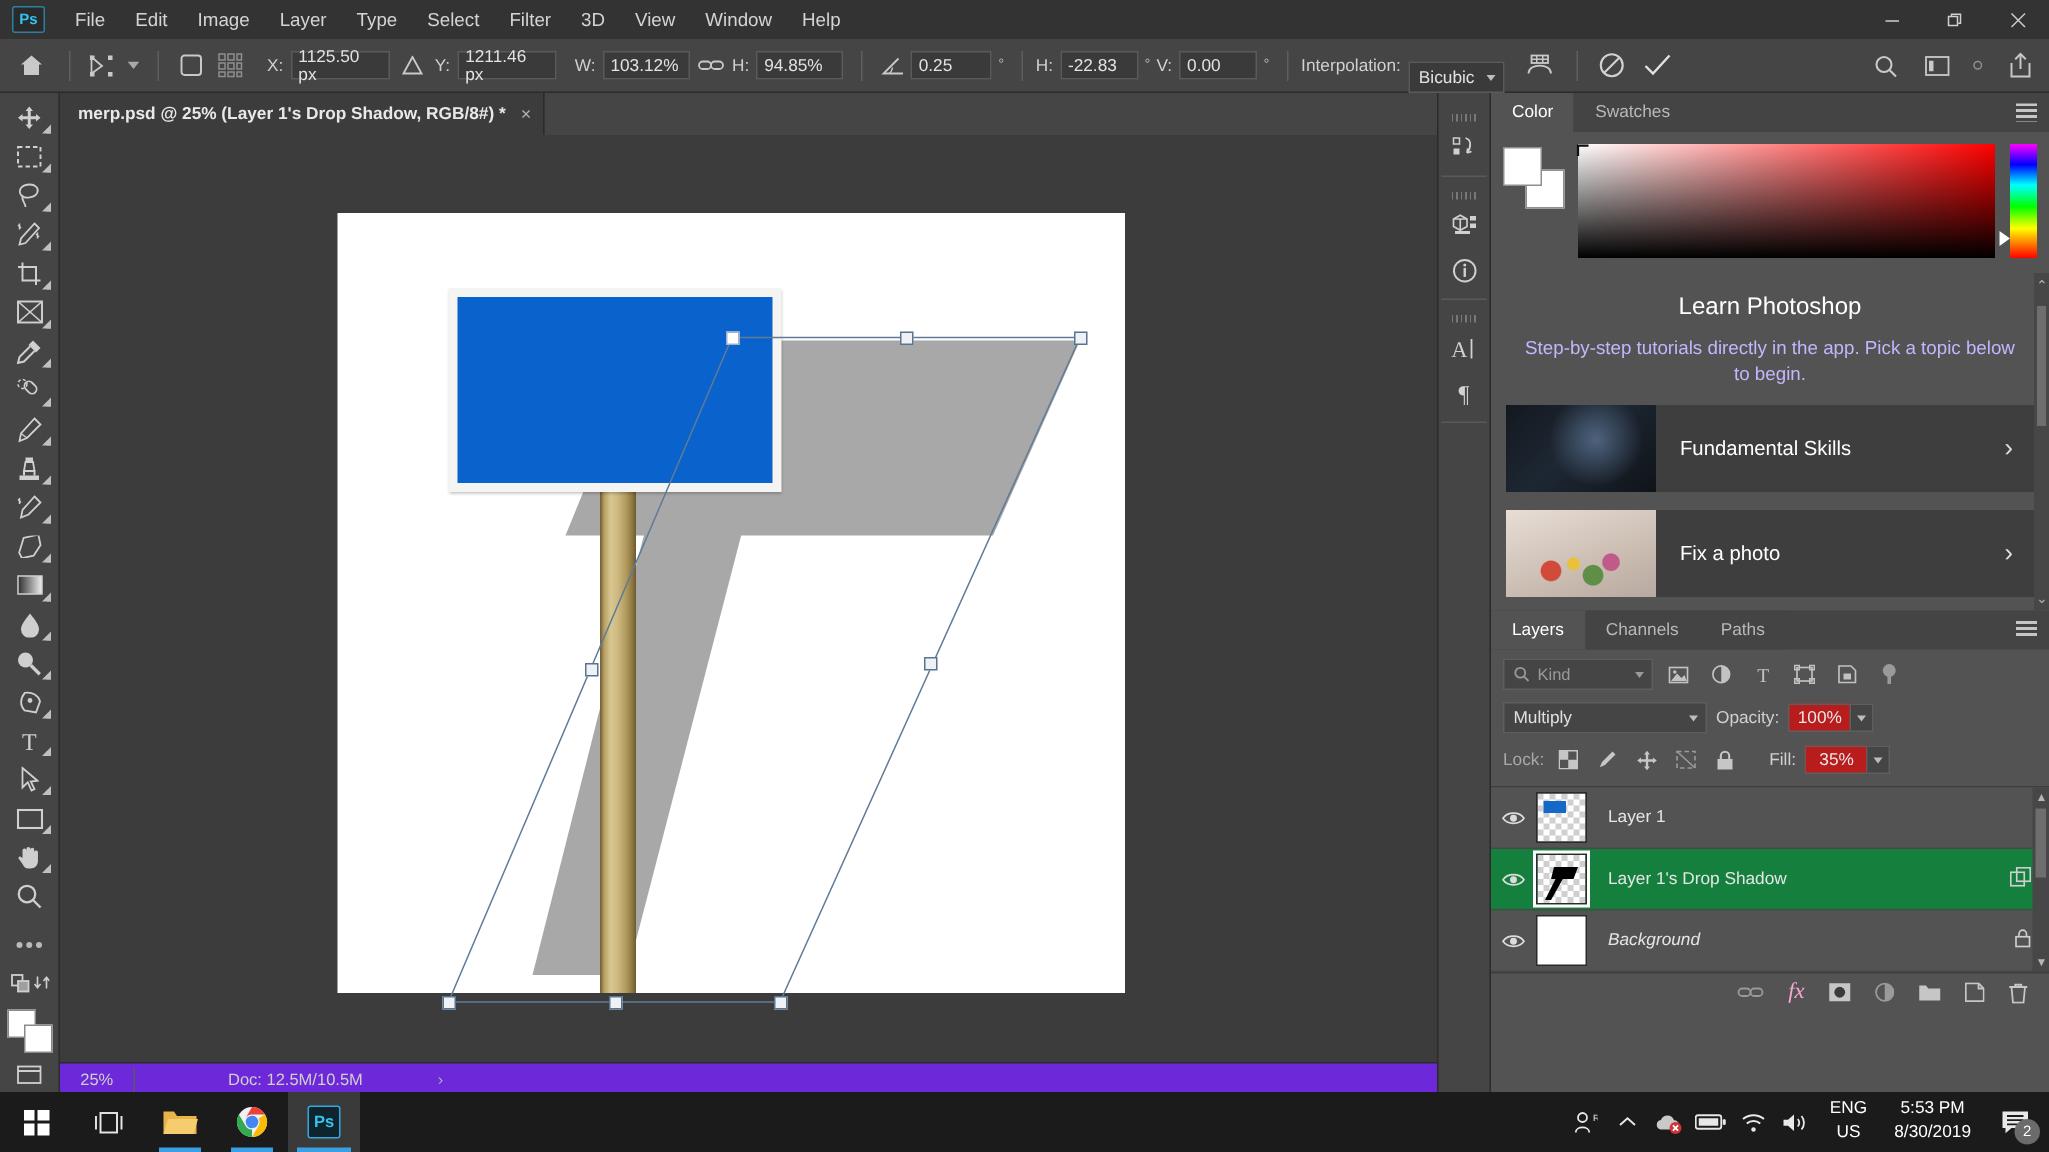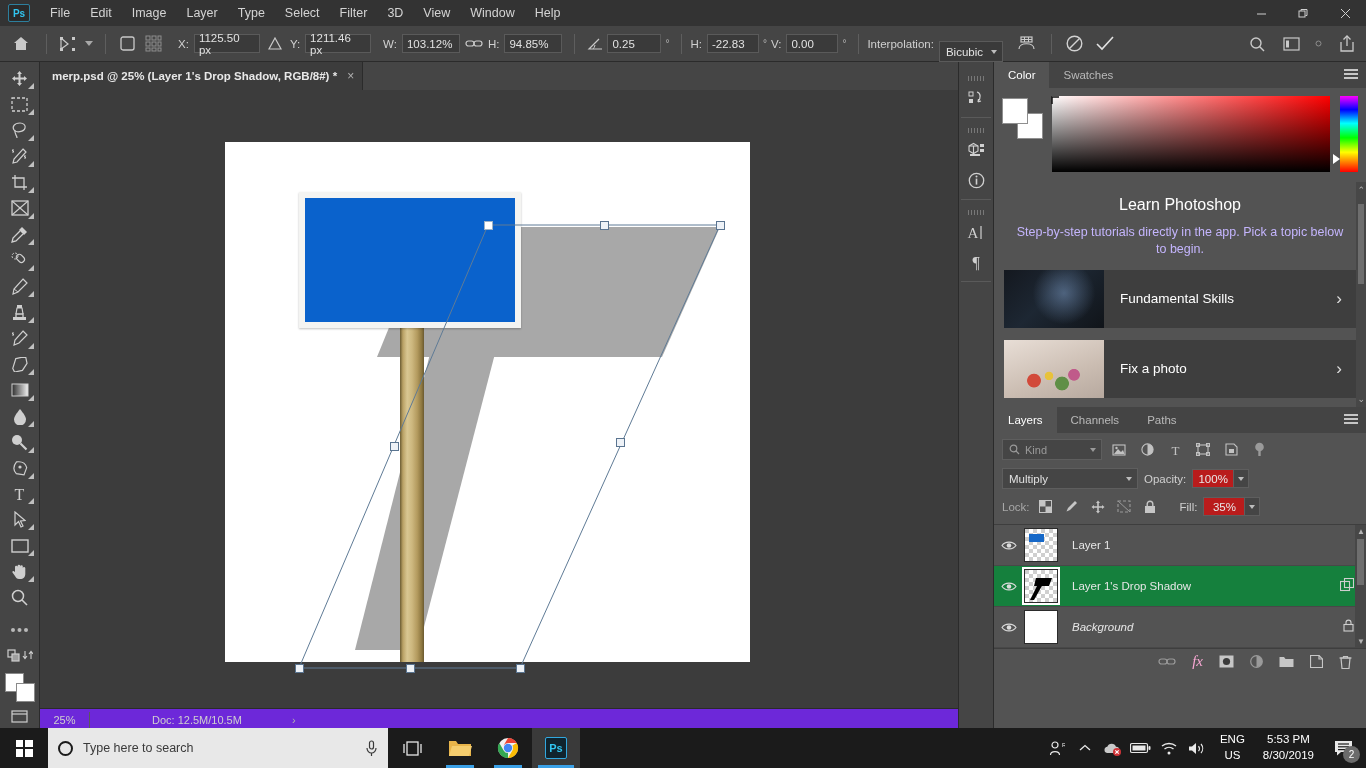--- a/index.html
+++ b/index.html
@@ -1045,29 +1045,20 @@
 
 <div class="taskbar">
   <div class="start">
     <div class="winlogo">
       <span></span>
         <span></span>
         <span></span>
         <span></span>
     </div>
   </div>
-  <div class="searchbox">
-    <div class="search-circle"></div>
-    <div class="search-text">Type here to search</div>
-    <svg width="13" height="17" viewBox="0 0 13 17">
-        <rect x="4.5" y="1" width="4" height="8" rx="2" fill="none" stroke="#3a3a3a" stroke-width="1.2"></rect>
-        <path d="M2 8 a4.5 5 0 0 0 9 0" fill="none" stroke="#3a3a3a" stroke-width="1.2"></path>
-        <line x1="6.5" y1="13" x2="6.5" y2="16" stroke="#3a3a3a" stroke-width="1.2"></line>
-      </svg>
-  </div>
   <div class="tb-ico">
     <svg width="19" height="17" viewBox="0 0 19 17">
         <rect x="4" y="2" width="11" height="13" fill="none" stroke="#e6e6e6" stroke-width="1.3"></rect>
         <line x1="1" y1="4" x2="1" y2="13" stroke="#e6e6e6" stroke-width="1.3"></line>
         <line x1="18" y1="4" x2="18" y2="13" stroke="#e6e6e6" stroke-width="1.3"></line>
       </svg>
   </div>
   <div class="tb-ico running">
     <svg width="24" height="19" viewBox="0 0 24 19">
         <path d="M1 17 V2 H8 L10 5 H23 V17 Z" fill="#e8b44a"></path>

